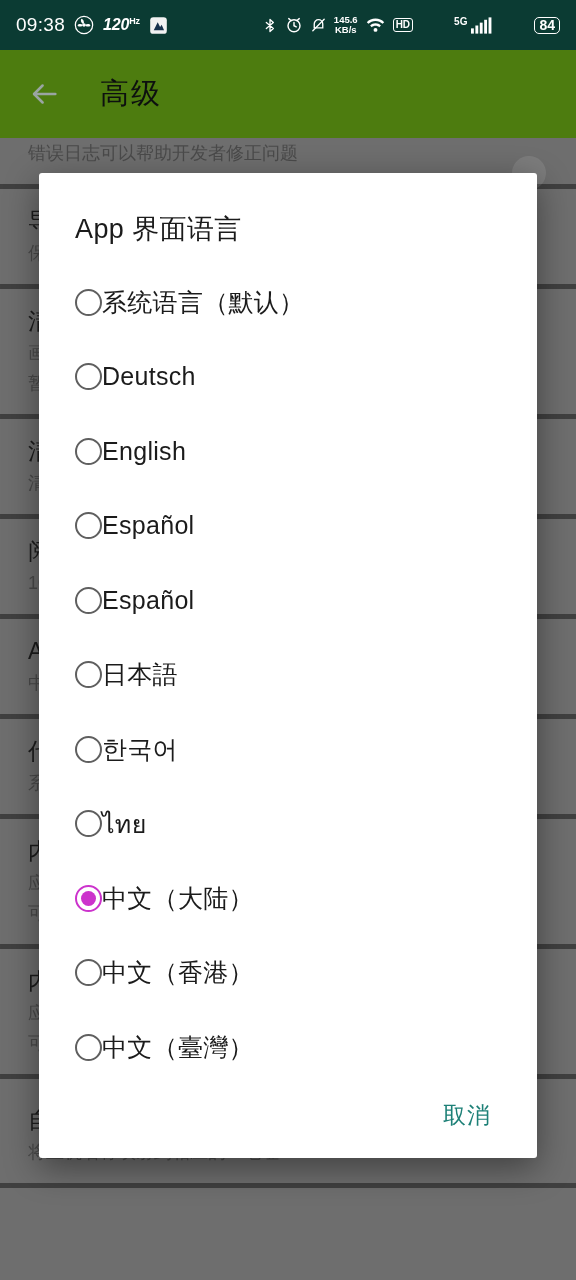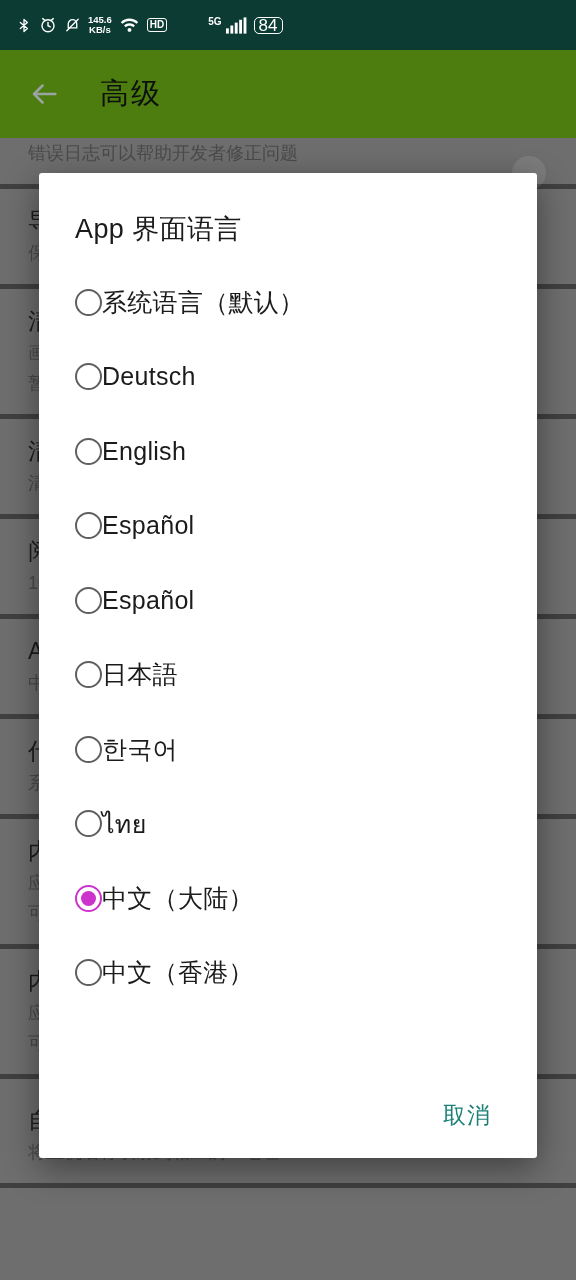--- a/index.html
+++ b/index.html
@@ -45,22 +45,22 @@
   .sb-time { font-size: 19px; font-weight: 500; letter-spacing: .3px; }
   .sb-hz { font-size: 16px; font-style: italic; font-weight: 700; letter-spacing: -.2px; }
   .sb-hz sup { font-size: 9px; font-style: normal; }
   .sb-net { font-size: 9.5px; line-height: 10px; text-align: center; font-weight: 700; }
   .sb-hd {
     font-size: 10px; font-weight: 700; border: 1.6px solid #fff;
     border-radius: 3px; padding: 0px 2px; line-height: 12px;
   }
   .sb-5g { font-size: 10px; font-weight: 700; position: relative; top: -4px; margin-right: -3px; padding-left: 34px; }
   .sb-batt {
-    font-size: 17px; font-weight: 400; border: 1.8px solid #fff;
-    border-radius: 5px; padding: 0 4px; line-height: 15px;
+    font-size: 14px; font-weight: 700; border: 1.8px solid #fff;
+    border-radius: 5px; padding: 0 4px; line-height: 15px; margin-left: 35px;
   }
   .sb-icon { display: inline-flex; align-items: center; }
 
   .appbar {
     position: absolute;
     top: 50px; left: 0;
     width: 576px;
     height: 88px;
     background: #4d7c0f;
     display: flex;
@@ -246,20 +246,39 @@
         <svg width="34" height="34" viewBox="0 0 24 24" fill="none" stroke="#9aa5a2" stroke-width="1.8" stroke-linecap="round" stroke-linejoin="round">
           <line x1="20" y1="12" x2="5" y2="12"></line>
           <polyline points="11 18 5 12 11 6"></polyline>
         </svg>
       </div>
       <div class="appbar-title">高级</div>
     </div>
   </div>
 
   <div class="status-bar">
+    <div class="sb-left">
+      <span class="sb-time">09:38</span>
+      <span class="sb-icon">
+        <svg width="20" height="20" viewBox="0 0 24 24" fill="#ffffff">
+          <circle cx="12" cy="12" r="10.4" fill="none" stroke="#fff" stroke-width="1.5"></circle>
+          <circle cx="12" cy="12" r="2.1" fill="#fff"></circle>
+          <path d="M12 10.2c0-3 -1-5 -3.2-5.6c-1.2 1.6 -0.6 4.3 1.5 6z"></path>
+          <path d="M13.6 12.9c2.6 1.5 4.8 1.4 6.2-0.4c-0.9-1.8 -3.6-2.3 -6-1z"></path>
+          <path d="M10.4 12.9c-2.6 1.5 -4.8 1.4 -6.2-0.4c0.9-1.8 3.6-2.3 6-1z"></path>
+        </svg>
+      </span>
+      <span class="sb-hz"><span>120</span><sup>Hz</sup></span>
+      <span class="sb-icon">
+        <svg width="19" height="19" viewBox="0 0 24 24">
+          <rect x="1.5" y="1.5" width="21" height="21" rx="4" fill="#f2f2f2"></rect>
+          <path d="M6 18 L11 8 L14 14 L16 11 L19 18 Z" fill="#17314c"></path>
+        </svg>
+      </span>
+    </div>
 
     <div class="sb-right">
       <span class="sb-icon">
         <svg width="16" height="19" viewBox="0 0 24 24" fill="none" stroke="#fff" stroke-width="2" stroke-linecap="round" stroke-linejoin="round">
           <path d="M6.5 7.5 L17 16.5 L12 21 V3 L17 7.5 L6.5 16.5"></path>
         </svg>
       </span>
       <span class="sb-icon">
         <svg width="18" height="18" viewBox="0 0 24 24" fill="none" stroke="#fff" stroke-width="1.9" stroke-linecap="round">
           <circle cx="12" cy="13" r="8"></circle>
@@ -337,20 +356,24 @@
         <span class="radio-label">ไทย</span>
       </div>
       <div class="radio-row">
         <span class="radio checked"></span>
         <span class="radio-label">中文（大陆）</span>
       </div>
       <div class="radio-row">
         <span class="radio"></span>
         <span class="radio-label">中文（香港）</span>
       </div>
+      <div class="radio-row">
+        <span class="radio"></span>
+        <span class="radio-label">中文（臺灣）</span>
+      </div>
     </div>
 
     <div class="dialog-actions">
       <button class="btn-cancel">取消</button>
     </div>
   </div>
 
 </div>
 
 </body></html>

